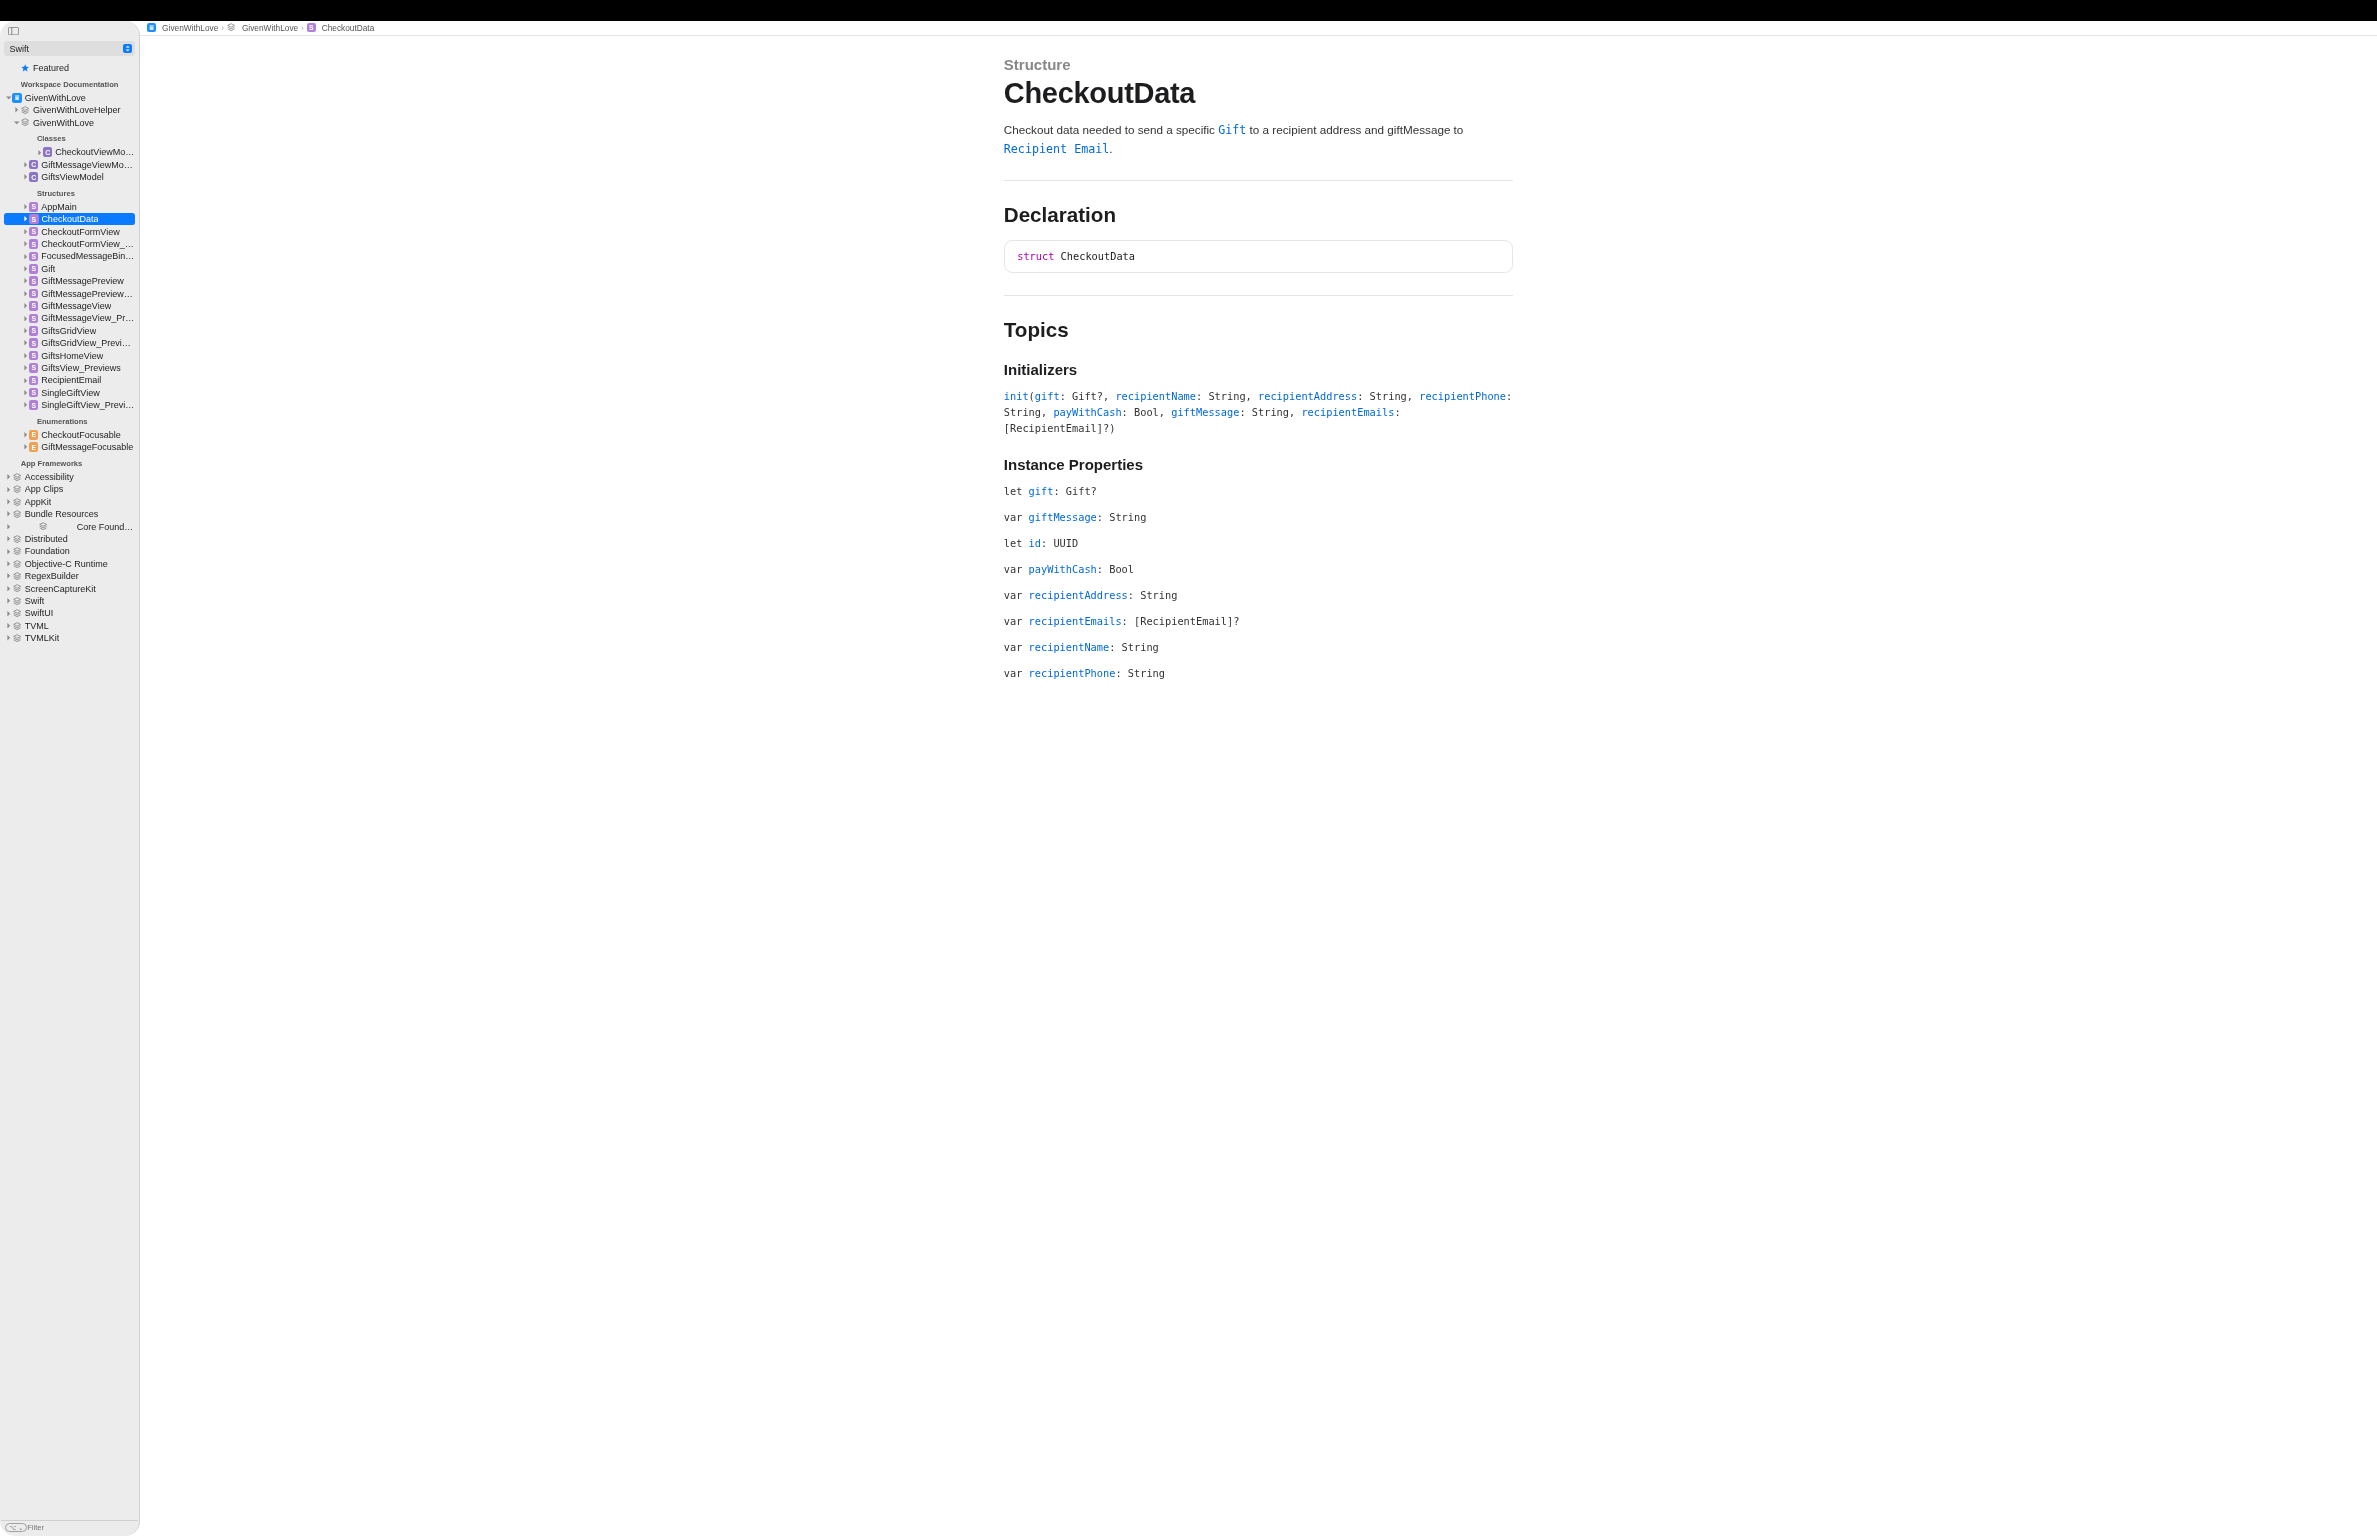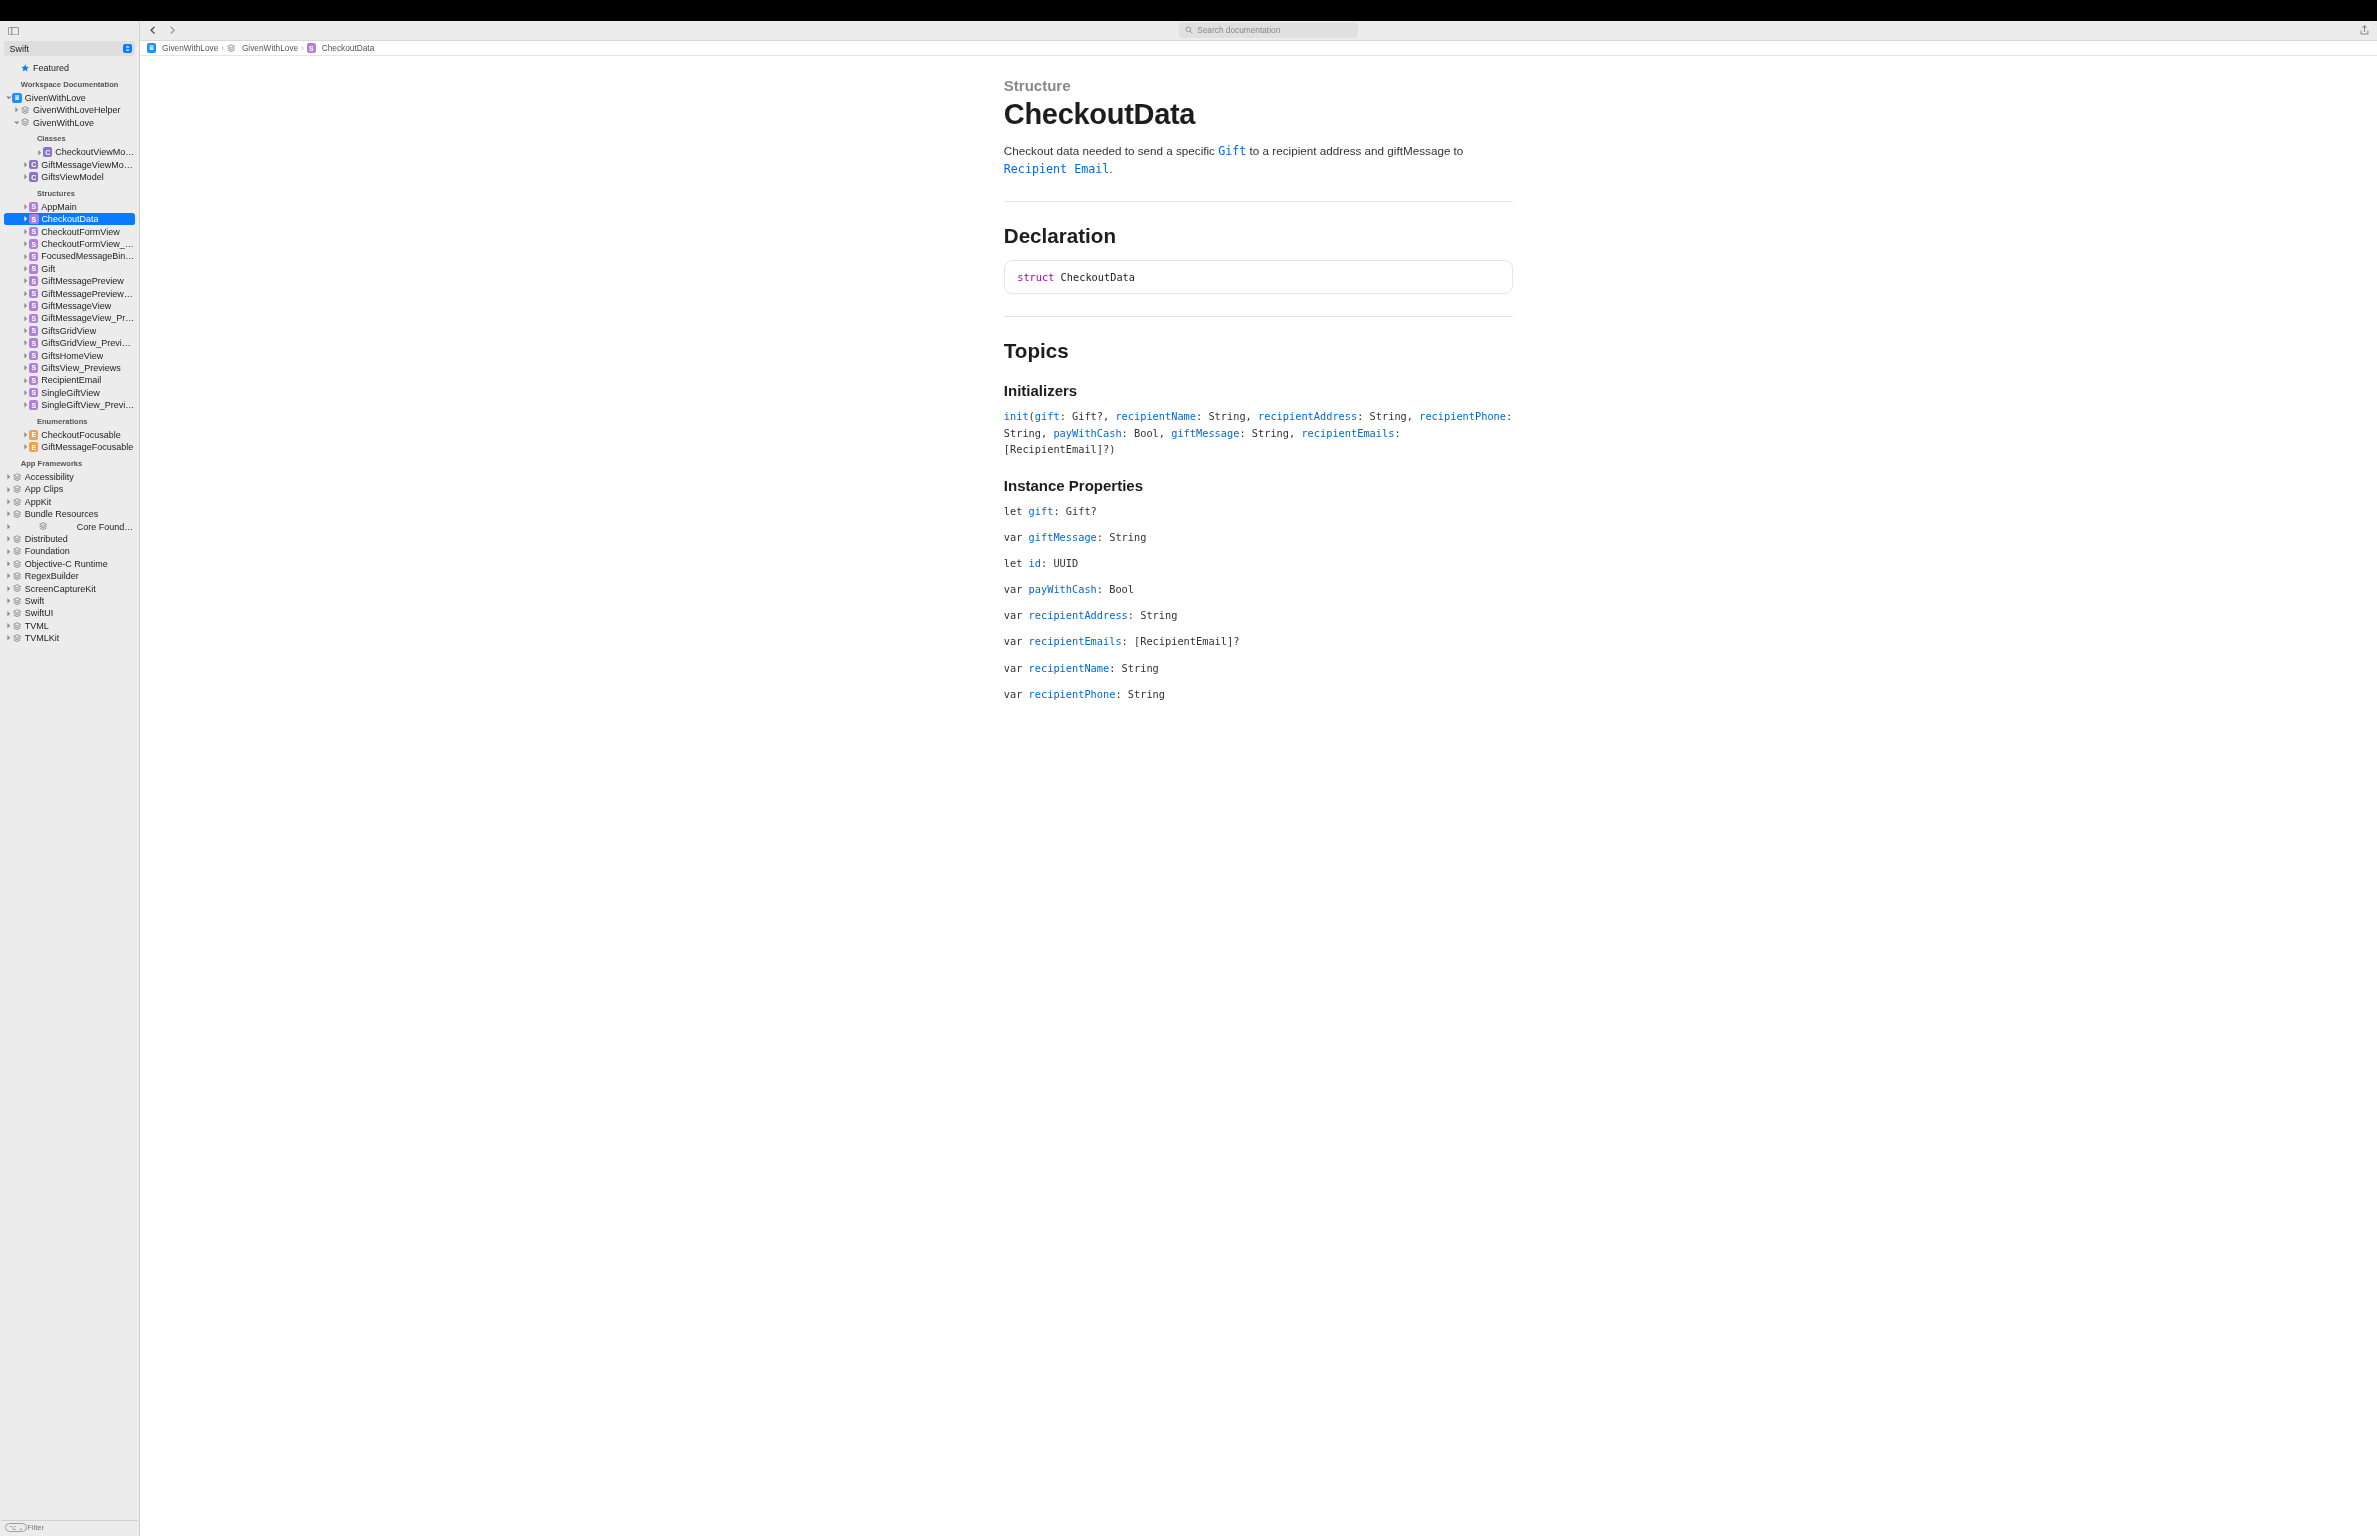--- a/index.html
+++ b/index.html
@@ -25,20 +25,21 @@
   overflow: hidden;
 }
 
 .sidebar {
   width: 140px;
   background: #ececec;
   border-right: 0.7px solid #d0d0d0;
   display: flex;
   flex-direction: column;
   flex-shrink: 0;
+  border-radius: 15px;
 }
 .sidebar-toolbar {
   height: 20.6px;
   display: flex;
   align-items: center;
   padding: 0 6.9px;
 }
 .toggle-sidebar-btn {
   width: 12.4px;
   height: 9.6px;
@@ -738,44 +739,20 @@
           </div>
         </div>
 
       <div class="filter-bar">
         <span class="badge">⌥ ⌄</span>
         <input placeholder="Filter" style="">
       </div>
     </div>
 
     <div class="content-col">
-      <div class="content-toolbar">
-        <div class="navbtn active">
-          <svg width="8.3" height="8.3" viewBox="0 0 12 12">
-              <polyline points="8,1 3,6 8,11"></polyline>
-            </svg>
-        </div>
-        <div class="navbtn">
-          <svg width="8.3" height="8.3" viewBox="0 0 12 12">
-              <polyline points="4,1 9,6 4,11"></polyline>
-            </svg>
-        </div>
-        <div class="search">
-          <svg viewBox="0 0 16 16">
-              <circle cx="6.5" cy="6.5" r="4.5" fill="none" stroke="#888" stroke-width="1.5"></circle>
-              <line x1="10" y1="10" x2="14" y2="14" stroke="#888" stroke-width="1.5"></line>
-            </svg>
-          <span>Search documentation</span>
-        </div>
-        <div class="share">
-          <svg viewBox="0 0 16 16">
-              <path d="M8 10 V1 M5 4 L8 1 L11 4 M3 8 v5 h10 v-5"></path>
-            </svg>
-        </div>
-      </div>
 
       <div class="breadcrumbs" id="crumbs">
           <span class="crumb">
             <span class="sym sym-app">⩸</span>
             <span>GivenWithLove</span>
           </span>
           <span class="crumb-sep">›</span>
           <span class="crumb">
             <span class="stack-icon">
               <svg width="8.3" height="8.3" viewBox="0 0 12 12">

